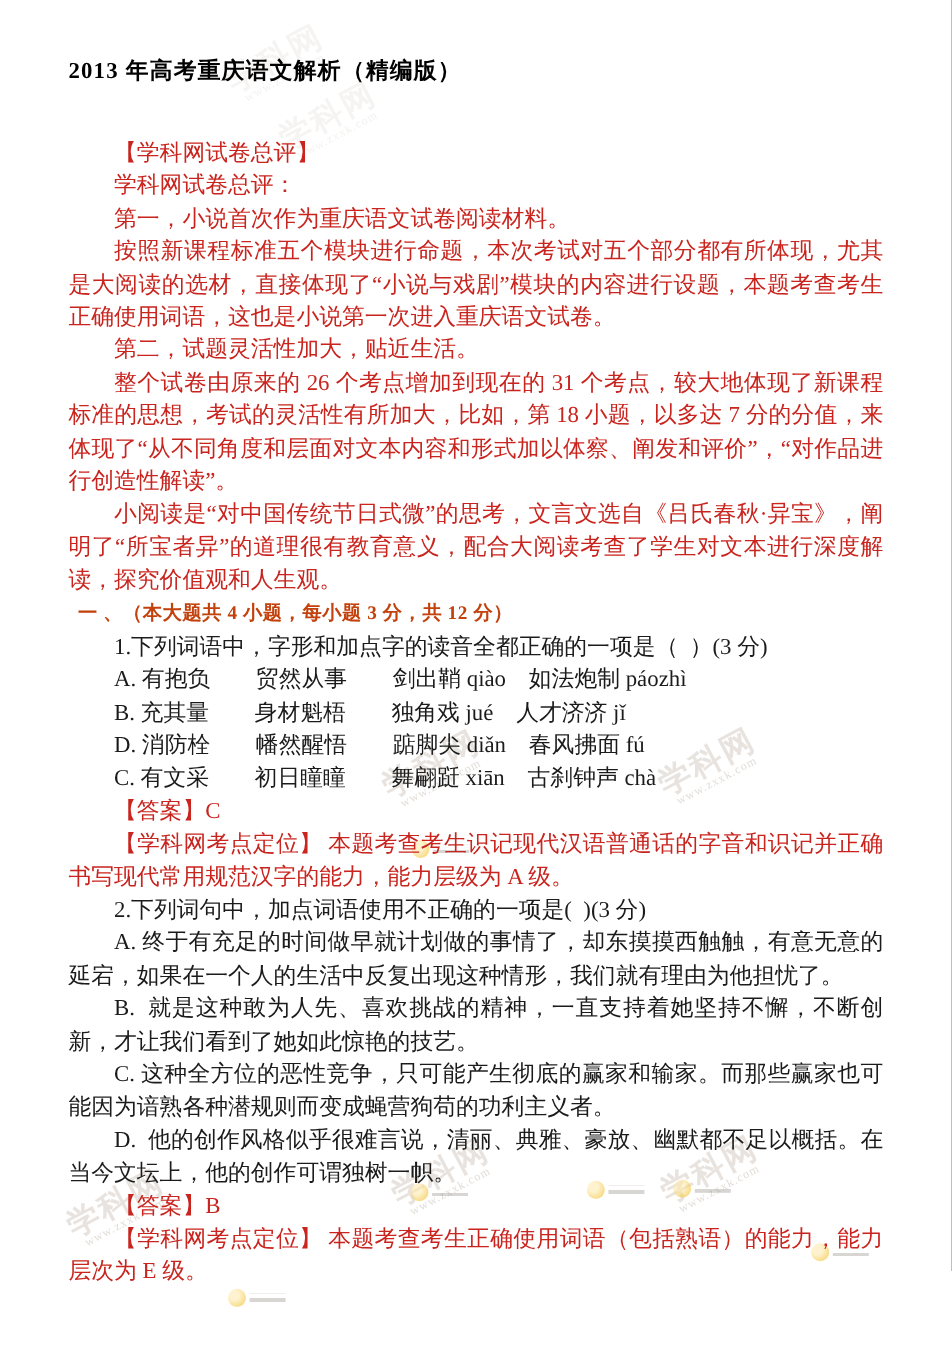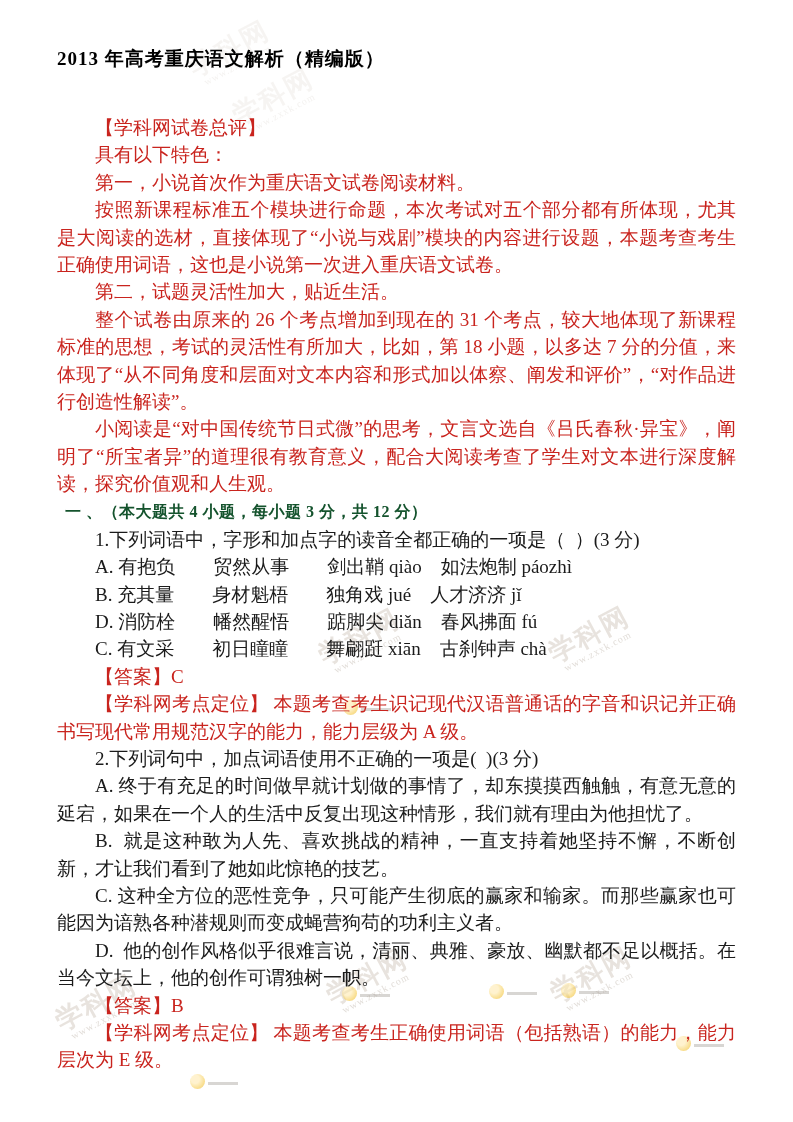--- a/index.html
+++ b/index.html
@@ -75,21 +75,21 @@
     line-height:27.4px;
     text-indent:2em;
     text-align:justify;
     white-space:pre-wrap;
   }
   .red{color:var(--red);}
   .black{color:var(--ink);}
   .section-heading{
     font-size:16px;
     font-weight:bold;
-    color:#14532d;
+    color:#c2410c;
     line-height:28px;
     padding-left:8px;
     letter-spacing:.5px;
   }
   .opt{white-space:pre-wrap;}
 </style>
 </head>
 <body>
 
 <div class="page">
@@ -129,21 +129,21 @@
     <span class="mascot mascot-4"></span>
     <span class="mascot mascot-5"></span>
     <span class="mascot mascot-6"></span>
   </div>
 
   <div class="doc">
 
     <h1 class="title">2013 年高考重庆语文解析（精编版）</h1>
 
     <p class="para red">【学科网试卷总评】</p>
-    <p class="para red">具有以下特色：</p>
+    <p class="para red">学科网试卷总评：</p>
     <p class="para red">第一，小说首次作为重庆语文试卷阅读材料。</p>
     <p class="para red">按照新课程标准五个模块进行命题，本次考试对五个部分都有所体现，尤其是大阅读的选材，直接体现了“小说与戏剧”模块的内容进行设题，本题考查考生正确使用词语，这也是小说第一次进入重庆语文试卷。</p>
     <p class="para red">第二，试题灵活性加大，贴近生活。</p>
     <p class="para red">整个试卷由原来的 26 个考点增加到现在的 31 个考点，较大地体现了新课程标准的思想，考试的灵活性有所加大，比如，第 18 小题，以多达 7 分的分值，来体现了“从不同角度和层面对文本内容和形式加以体察、阐发和评价”，“对作品进行创造性解读”。</p>
     <p class="para red">小阅读是“对中国传统节日式微”的思考，文言文选自《吕氏春秋·异宝》，阐明了“所宝者异”的道理很有教育意义，配合大阅读考查了学生对文本进行深度解读，探究价值观和人生观。</p>
 
     <h2 class="section-heading">一 、（本大题共 4 小题，每小题 3 分，共 12 分）</h2>
 
     <p class="para black">1.下列词语中，字形和加点字的读音全都正确的一项是（  ）(3 分)</p>
     <p class="para black opt">A. 有抱负　　贸然从事　　剑出鞘 qiào　如法炮制 páozhì</p>

